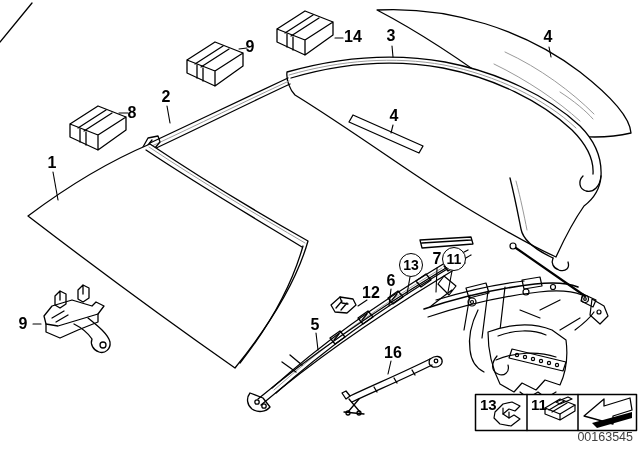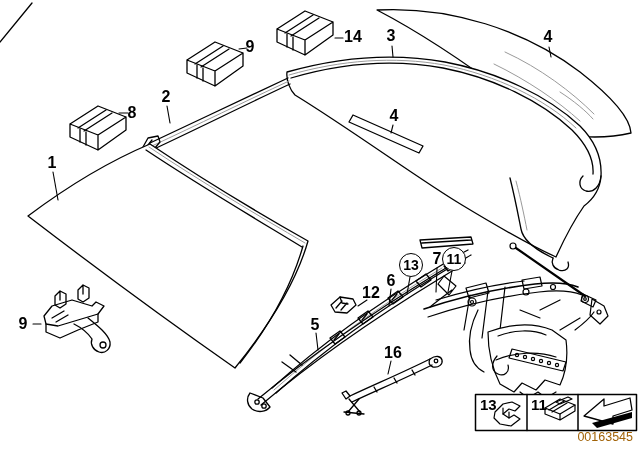--- a/index.html
+++ b/index.html
@@ -8,21 +8,21 @@
   #artwork{position:absolute;left:0;top:0;}
   .callout{position:absolute;transform:translate(-50%,-50%);
            font:700 16px "Liberation Sans",sans-serif;color:#000;letter-spacing:0;
            white-space:nowrap;cursor:pointer;}
   .circled{position:absolute;transform:translate(-50%,-50%);
            width:22px;height:22px;border:1.7px solid #000;border-radius:50%;
            display:flex;align-items:center;justify-content:center;
            font:700 14px "Liberation Sans",sans-serif;background:#fff;cursor:pointer;}
   .legend-num{position:absolute;font:700 15px "Liberation Sans",sans-serif;color:#000;}
   #part-number{position:absolute;left:573px;top:430px;width:60px;text-align:right;
-           font:400 12.5px "Liberation Sans",sans-serif;color:#a16207;}
+           font:400 12.5px "Liberation Sans",sans-serif;color:#404040;}
 </style>
 </head>
 <body>
 
 <div id="stage">
 
 <svg id="artwork" width="640" height="453" viewBox="0 0 640 453" xmlns="http://www.w3.org/2000/svg">
   <g stroke="#000" fill="none" stroke-width="1.3" stroke-linejoin="round" stroke-linecap="round">
 
     <path d="M0,42 L32,3"></path>

